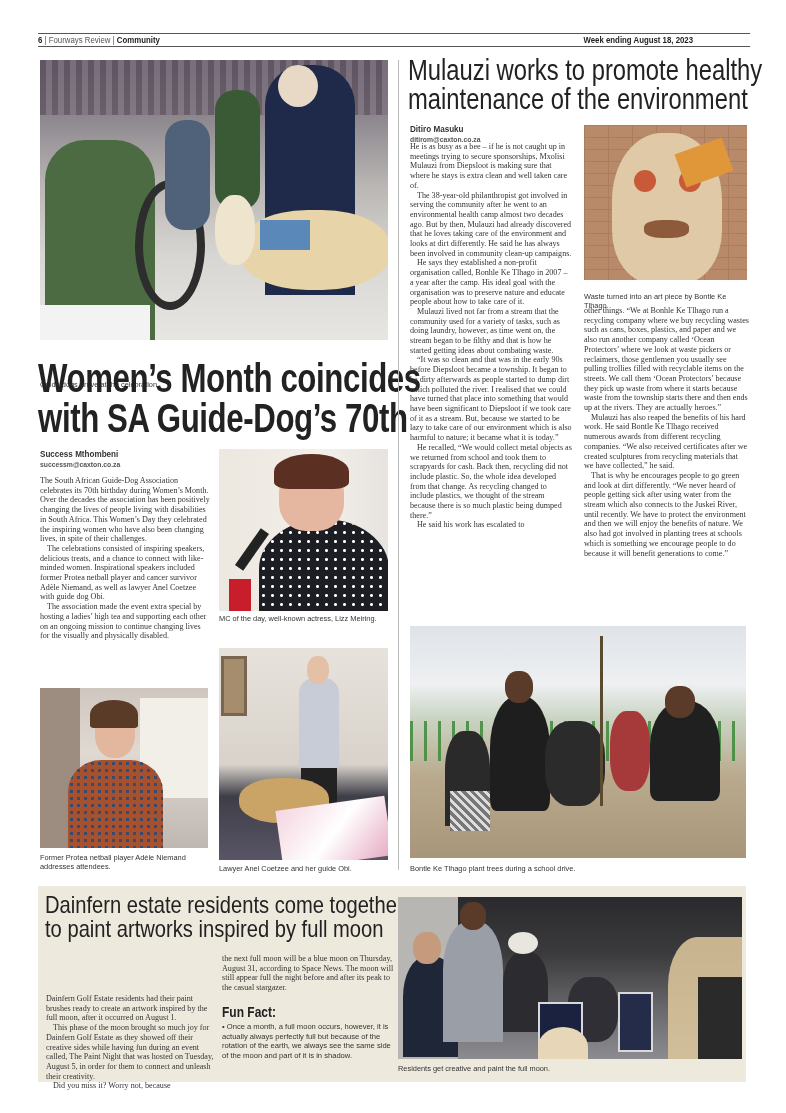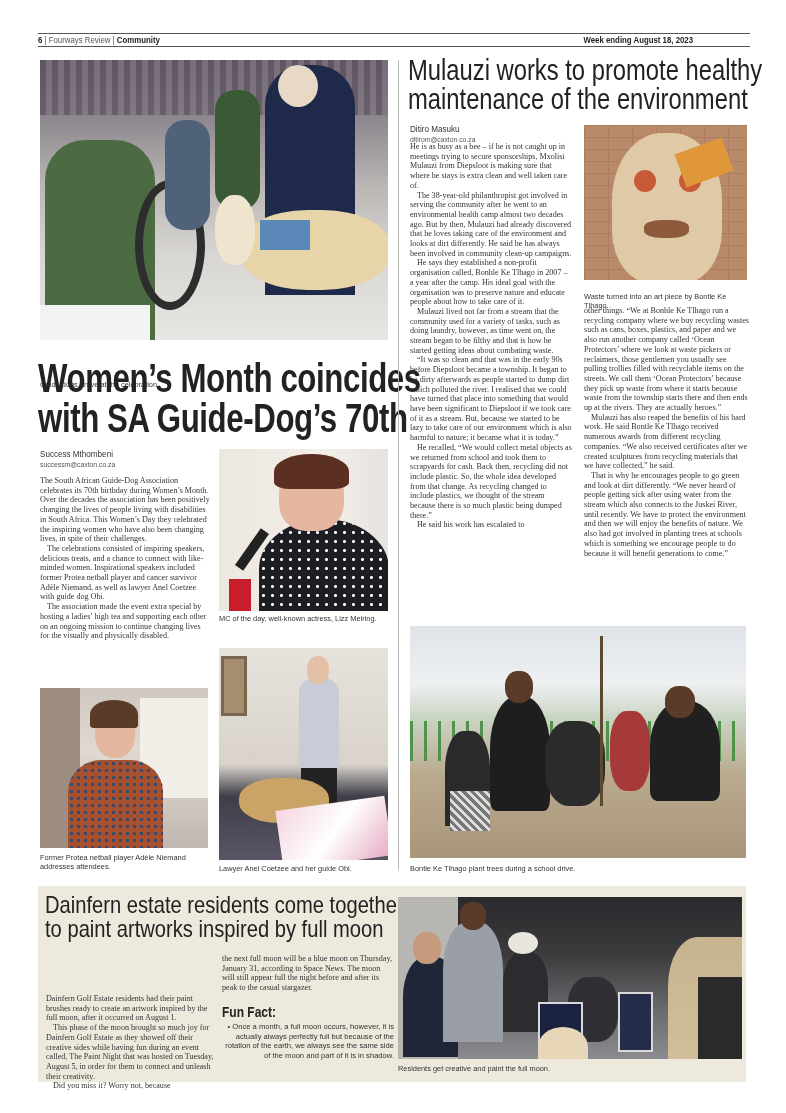--- a/index.html
+++ b/index.html
@@ -14,33 +14,33 @@
   .folio .thin { color: #555; }
 
   .photo { position: absolute; overflow: hidden; }
   .caption { position: absolute; font-family: "Liberation Sans", sans-serif; font-size: 7.4px; line-height: 9px; color: #333; }
 
   .hl-cond { position: absolute; font-family: "Liberation Sans", sans-serif; font-weight: bold; color: #222;
     transform: scaleX(0.78); transform-origin: left top; white-space: nowrap; letter-spacing: -0.5px; }
   .hl-light { position: absolute; font-family: "Liberation Sans", sans-serif; font-weight: normal; color: #222;
     transform: scaleX(0.82); transform-origin: left top; white-space: nowrap; }
 
-  .byline { position: absolute; font-family: "Liberation Sans", sans-serif; color: #333; }
+  .byline { position: absolute; font-family: "Liberation Sans", sans-serif; color: #333; font-weight: bold; }
   .byline .name { font-size: 9px; line-height: 11px; transform: scaleX(0.9); transform-origin: left; display: block; white-space: nowrap; }
   .byline .email { font-size: 6.8px; line-height: 9px; color: #555; display: block; white-space: nowrap; }
 
   .body-col { position: absolute; font-family: "Liberation Serif", serif; font-size: 8.1px; line-height: 9.7px; color: #333; text-align: left; }
   .body-col p { text-indent: 7px; }
   .body-col p:first-child { text-indent: 0; }
 
   .vrule { position: absolute; width: 1px; background: #bbb; }
 
   .box { position: absolute; left: 38px; top: 886px; width: 708px; height: 196px; background: #ede9dc; }
   .funfact-title { position: absolute; font-family: "Liberation Sans", sans-serif; font-weight: bold; font-size: 15px; color: #222; transform: scaleX(0.8); transform-origin: left top; white-space: nowrap; }
-  .funfact-text { position: absolute; font-family: "Liberation Sans", sans-serif; font-size: 7.6px; line-height: 9.6px; color: #333; text-align: right; }
+  .funfact-text { position: absolute; font-family: "Liberation Sans", sans-serif; font-size: 7.6px; line-height: 9.6px; color: #333; }
 </style>
 </head>
 <body>
 
 <div class="folio">
   <span>
     <b>6</b><span class="thin"> | </span><span class="thin">Fourways Review</span><span class="thin"> | </span><b>Community</b>
   </span>
   <b style="margin-right:62px;">Week ending August 18, 2023</b>
 </div>
@@ -159,21 +159,21 @@
 <div class="hl-light" style="left:45px; top:893px; font-size:24px; line-height:24px; transform:scaleX(0.84);">Dainfern estate residents come together</div>
 <div class="hl-light" style="left:45px; top:917px; font-size:24px; line-height:24px; transform:scaleX(0.84);">to paint artworks inspired by full moon</div>
 
 <div class="body-col" style="left:46px; top:994px; width:170px;">
   <p>Dainfern Golf Estate residents had their paint brushes ready to create an artwork inspired by the full moon, after it occurred on August 1.</p>
   <p>This phase of the moon brought so much joy for Dainfern Golf Estate as they showed off their creative sides while having fun during an event called, The Paint Night that was hosted on Tuesday, August 5, in order for them to connect and unleash their creativity.</p>
   <p>Did you miss it? Worry not, because</p>
 </div>
 
 <div class="body-col" style="left:222px; top:954px; width:172px;">
-  <p>the next full moon will be a blue moon on Thursday, January 31, according to Space News. The moon will still appear full the night before and after its peak to the casual stargazer.</p>
+  <p>the next full moon will be a blue moon on Thursday, August 31, according to Space News. The moon will still appear full the night before and after its peak to the casual stargazer.</p>
 </div>
 
 <div class="funfact-title" style="left:222px; top:1003px;">Fun Fact:</div>
 <div class="funfact-text" style="left:222px; top:1022px; width:172px;">• Once a month, a full moon occurs, however, it is actually always perfectly full but because of the rotation of the earth, we always see the same side of the moon and part of it is in shadow.</div>
 
 <div class="photo" style="left:398px; top:897px; width:344px; height:162px; background:linear-gradient(180deg,#2a2a2e 0%,#3b3a3c 35%,#6a6a6e 70%,#8b8b90 100%);">
   <div style="position:absolute;left:0;top:0;width:60px;height:162px;background:#b8b6b2;"></div>
   <div style="position:absolute;left:5px;top:60px;width:55px;height:100px;border-radius:40% 40% 0 0;background:#1e2638;"></div>
   <div style="position:absolute;left:15px;top:35px;width:28px;height:32px;border-radius:45%;background:#c69a7c;"></div>
   <div style="position:absolute;left:45px;top:25px;width:60px;height:120px;border-radius:40% 40% 0 0;background:#9a9ea6;"></div>

